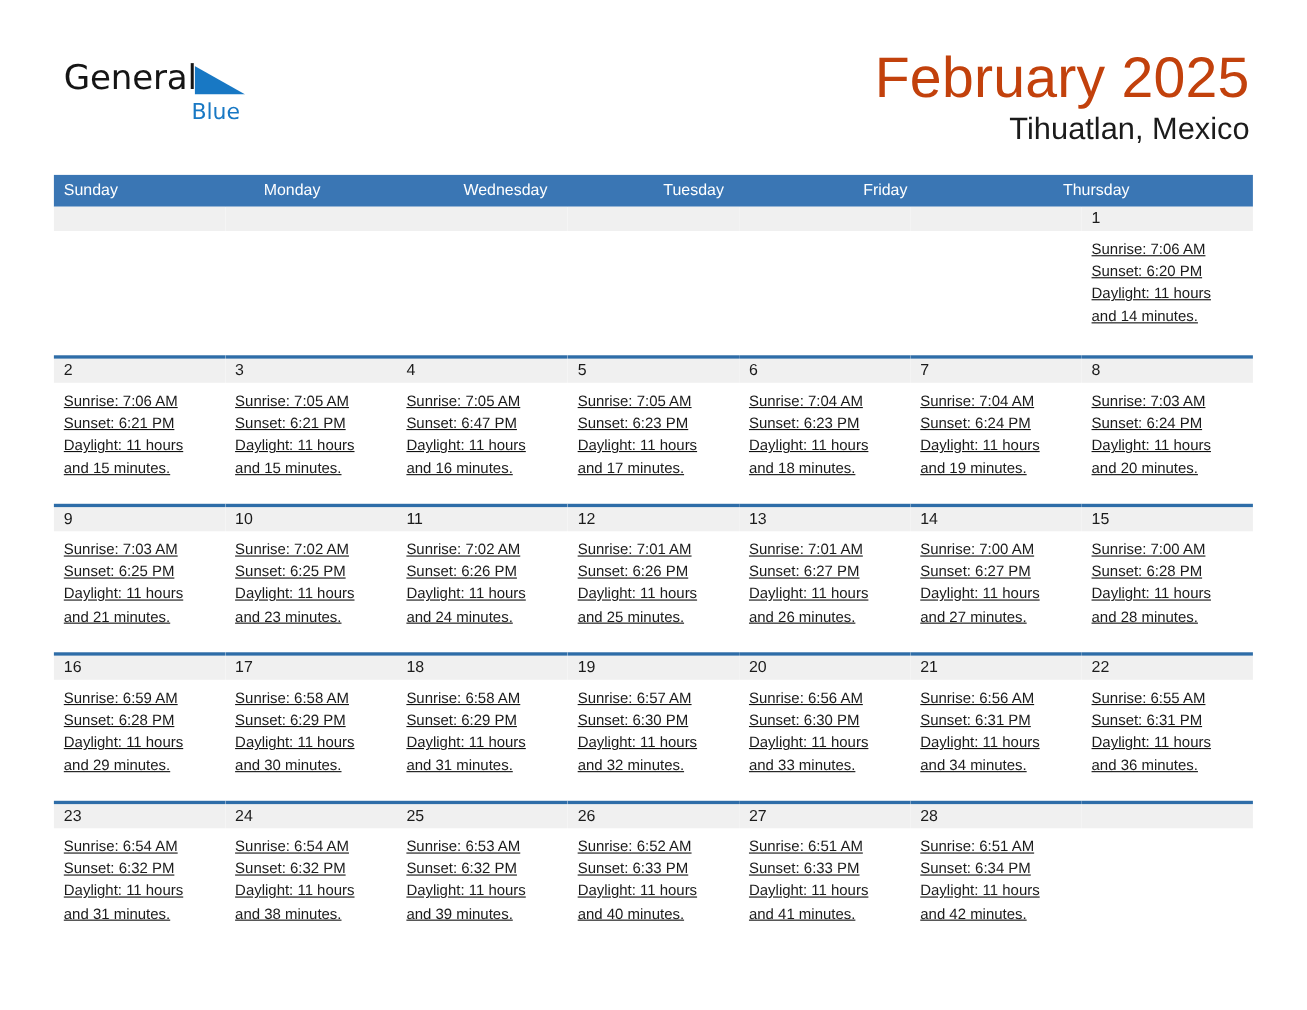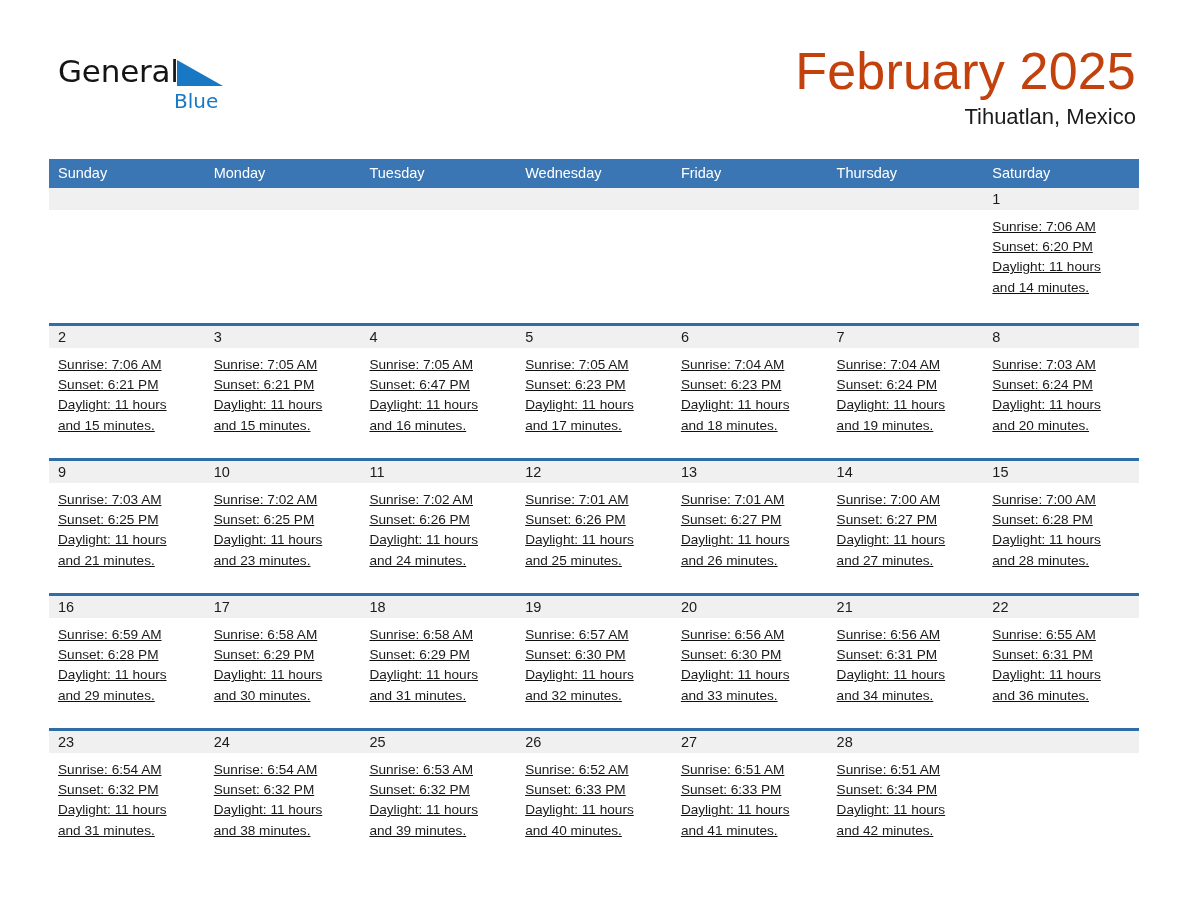--- a/index.html
+++ b/index.html
@@ -78,21 +78,21 @@
   .cal-title {
     font-size: 52px;
     font-weight: 400;
     color: #c2410c;
     line-height: 50px;
     letter-spacing: 0.2px;
     font-family: "Liberation Sans", sans-serif;
   }
   .cal-subtitle {
     margin-top: 8px;
-    font-size: 22px;
+    font-size: 28px;
     font-weight: 400;
     color: #1b1b1b;
     line-height: 26px;
     font-family: "Liberation Sans", sans-serif;
   }
 
   
   .calendar {
     position: absolute;
     left: 49px;
@@ -179,25 +179,24 @@
       <div class="cal-subtitle">Tihuatlan, Mexico</div>
     </div>
 
   </div>
 
   <div class="calendar">
 
     <div class="dow-row">
       <div class="dow-cell">Sunday</div>
       <div class="dow-cell">Monday</div>
+      <div class="dow-cell">Wednesday</div>
       <div class="dow-cell">Tuesday</div>
-      <div class="dow-cell">Wednesday</div>
       <div class="dow-cell">Friday</div>
       <div class="dow-cell">Thursday</div>
-      <div class="dow-cell">Saturday</div>
     </div>
 
     <div id="weeks-container">
         <div class="week-row week-row-1 week-first">
           <div class="day-cell empty">
             <div class="day-head">
               <span class="day-num"></span>
             </div>
           </div>
           <div class="day-cell empty">

